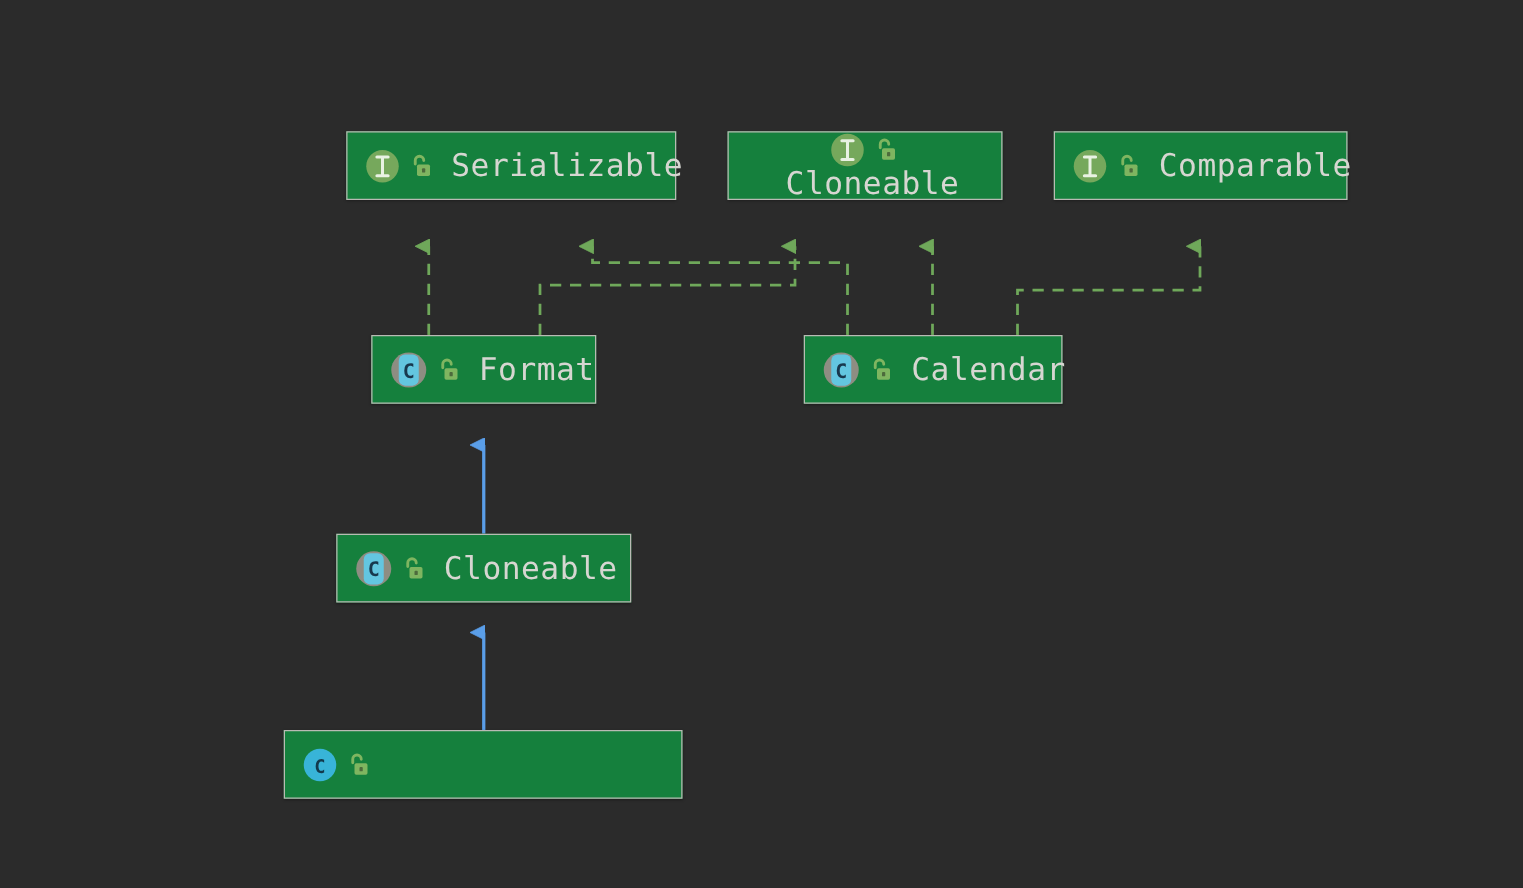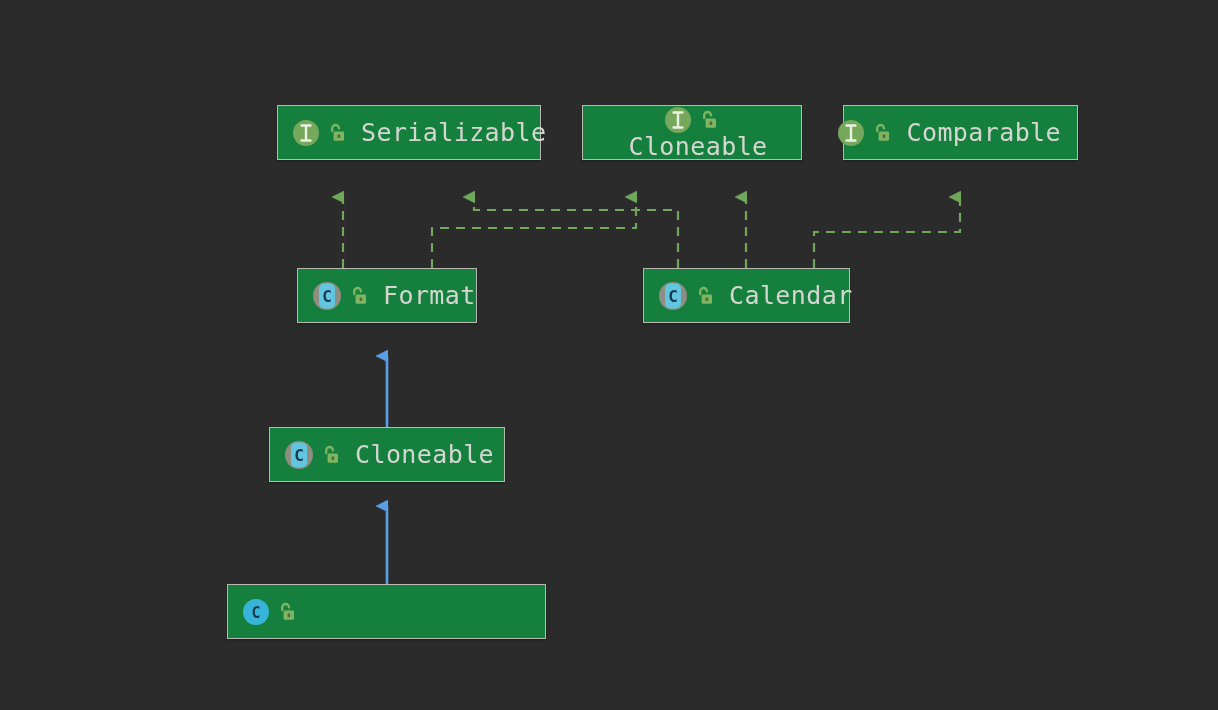--- a/index.html
+++ b/index.html
@@ -130,21 +130,21 @@
       </svg>
       <svg class="vis-icon" width="20" height="22" viewBox="0 0 20 22" xmlns="http://www.w3.org/2000/svg">
         <path d="M5.2 9.2 V6.4 a3.4 3.4 0 0 1 6.8 0" fill="none" stroke="#7fb560" stroke-width="2.3" stroke-linecap="round"></path>
         <rect x="6.6" y="9.6" width="10.4" height="9.2" rx="1.4" fill="#7fb560"></rect>
         <rect x="10.6" y="12.6" width="2.6" height="3.4" rx="0.7" fill="#4d6b3c"></rect>
       </svg>
     </span>
     <span class="node-label">Cloneable</span>
   </div>
 
-  <div class="uml-node" id="node-comparable" style="left: 843px; top: 105px; width: 235px; height: 55px; justify-content: flex-end;">
+  <div class="uml-node" id="node-comparable" style="left: 843px; top: 105px; width: 235px; height: 55px;">
     <span class="node-icon-group">
       <svg class="type-icon" width="28" height="28" viewBox="0 0 28 28" xmlns="http://www.w3.org/2000/svg">
         <circle cx="14" cy="14" r="13" fill="#76a85c"></circle>
         <path d="M9.5 6.5 h9 M14 6.5 v15 M9.5 21.5 h9" stroke="#e9f2e3" stroke-width="2.4" stroke-linecap="round" fill="none"></path>
       </svg>
       <svg class="vis-icon" width="20" height="22" viewBox="0 0 20 22" xmlns="http://www.w3.org/2000/svg">
         <path d="M5.2 9.2 V6.4 a3.4 3.4 0 0 1 6.8 0" fill="none" stroke="#7fb560" stroke-width="2.3" stroke-linecap="round"></path>
         <rect x="6.6" y="9.6" width="10.4" height="9.2" rx="1.4" fill="#7fb560"></rect>
         <rect x="10.6" y="12.6" width="2.6" height="3.4" rx="0.7" fill="#4d6b3c"></rect>
       </svg>

